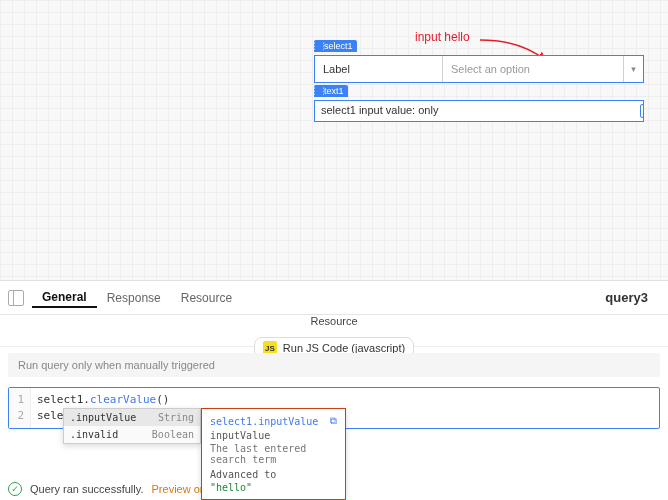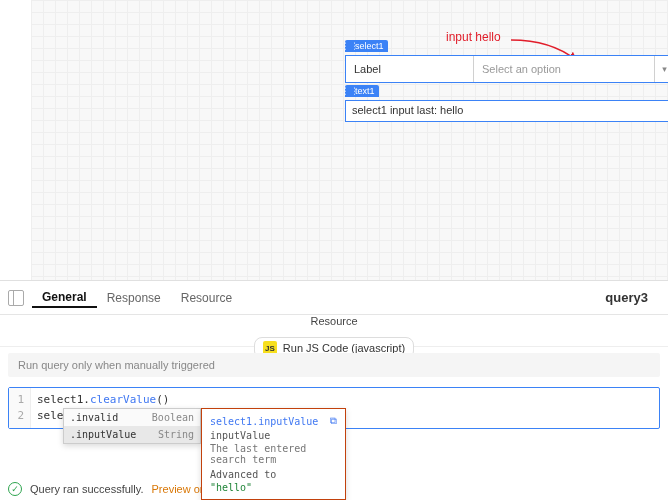--- a/index.html
+++ b/index.html
@@ -1,18 +1,18 @@
 <!DOCTYPE html>
 <html><head>
 <meta charset="utf-8">
 <style>
   * { box-sizing: border-box; margin: 0; padding: 0; }
   body { font-family: -apple-system, BlinkMacSystemFont, "Segoe UI", Helvetica, Arial, sans-serif; font-size: 12px; color: #333; background: #fff; width: 668px; height: 500px; overflow: hidden; }
 
-  .canvas-area { position: relative; height: 280px; background: #f8f8f8; background-image: linear-gradient(#eee 1px, transparent 1px), linear-gradient(90deg, #eee 1px, transparent 1px); background-size: 12px 12px; margin-left: 31px; }
+  .canvas-area { position: relative; height: 280px; background: #f8f8f8; background-image: linear-gradient(#eee 1px, transparent 1px), linear-gradient(90deg, #eee 1px, transparent 1px); background-size: 12px 12px; }
 
   .annotation { position: absolute; top: 30px; left: 415px; color: #e11d2a; font-size: 12px; }
   .arrow-svg { position: absolute; top: 35px; left: 475px; }
 
   .component { position: absolute; border: 1px solid #3b82f6; background: #fff; }
   .comp-tag { position: absolute; top: -16px; left: -1px; background: #3b82f6; color: #fff; font-size: 9px; padding: 1px 4px 1px 2px; border-radius: 2px 2px 0 0; display: flex; align-items: center; gap: 2px; }
   .comp-tag-handle { width: 6px; height: 6px; display: inline-flex; align-items: center; justify-content: center; opacity: 0.8; }
 
   .select1 { top: 55px; left: 314px; width: 330px; height: 28px; display: flex; align-items: stretch; }
   .select1 .label-part { width: 128px; padding: 6px 8px; font-size: 11px; border-right: 1px solid #d0d0d0; display: flex; align-items: center; }
@@ -86,21 +86,21 @@
     <div class="label-part">Label</div>
     <div class="input-part">Select an option</div>
     <div class="chev-wrap">▾</div>
   </div>
 
   <div class="component text1">
     <div class="comp-tag">
       <span class="comp-tag-handle">⋮⋮</span>
       <span>text1</span>
     </div>
-    <span>select1 input last: hello</span>
+    <span>select1 input value: only</span>
     <div class="resize-handle"></div>
   </div>
 </div>
 
 <div class="panel">
   <div class="panel-tabs">
     <div class="sidebar-toggle">
         <span></span>
       </div>
     <div class="tab active">General</div>
@@ -118,27 +118,27 @@
   </div>
 
   <div class="trigger-banner">Run query only when manually triggered</div>
 
   <div class="code-editor">
     <div class="gutter">1<br>2</div>
     <div class="code-lines"><span class="tok-id">select1</span>.<span class="tok-method">clearValue</span><span>()</span>
 <span class="tok-id">select1</span><span>.in</span><span class="cursor"></span></div>
 
     <div class="autocomplete">
+      <div class="row sel">
+        <span>.inputValue</span>
+        <span class="type">String</span>
+      </div>
       <div class="row">
         <span>.invalid</span>
         <span class="type">Boolean</span>
-      </div>
-      <div class="row sel">
-        <span>.inputValue</span>
-        <span class="type">String</span>
       </div>
     </div>
 
     <div class="doc-popover">
       <div class="title">
         <span>select1.inputValue</span>
         <span class="copy-icon">⧉</span>
       </div>
       <div class="sub">inputValue</div>
       <div class="desc">The last entered search term</div>

